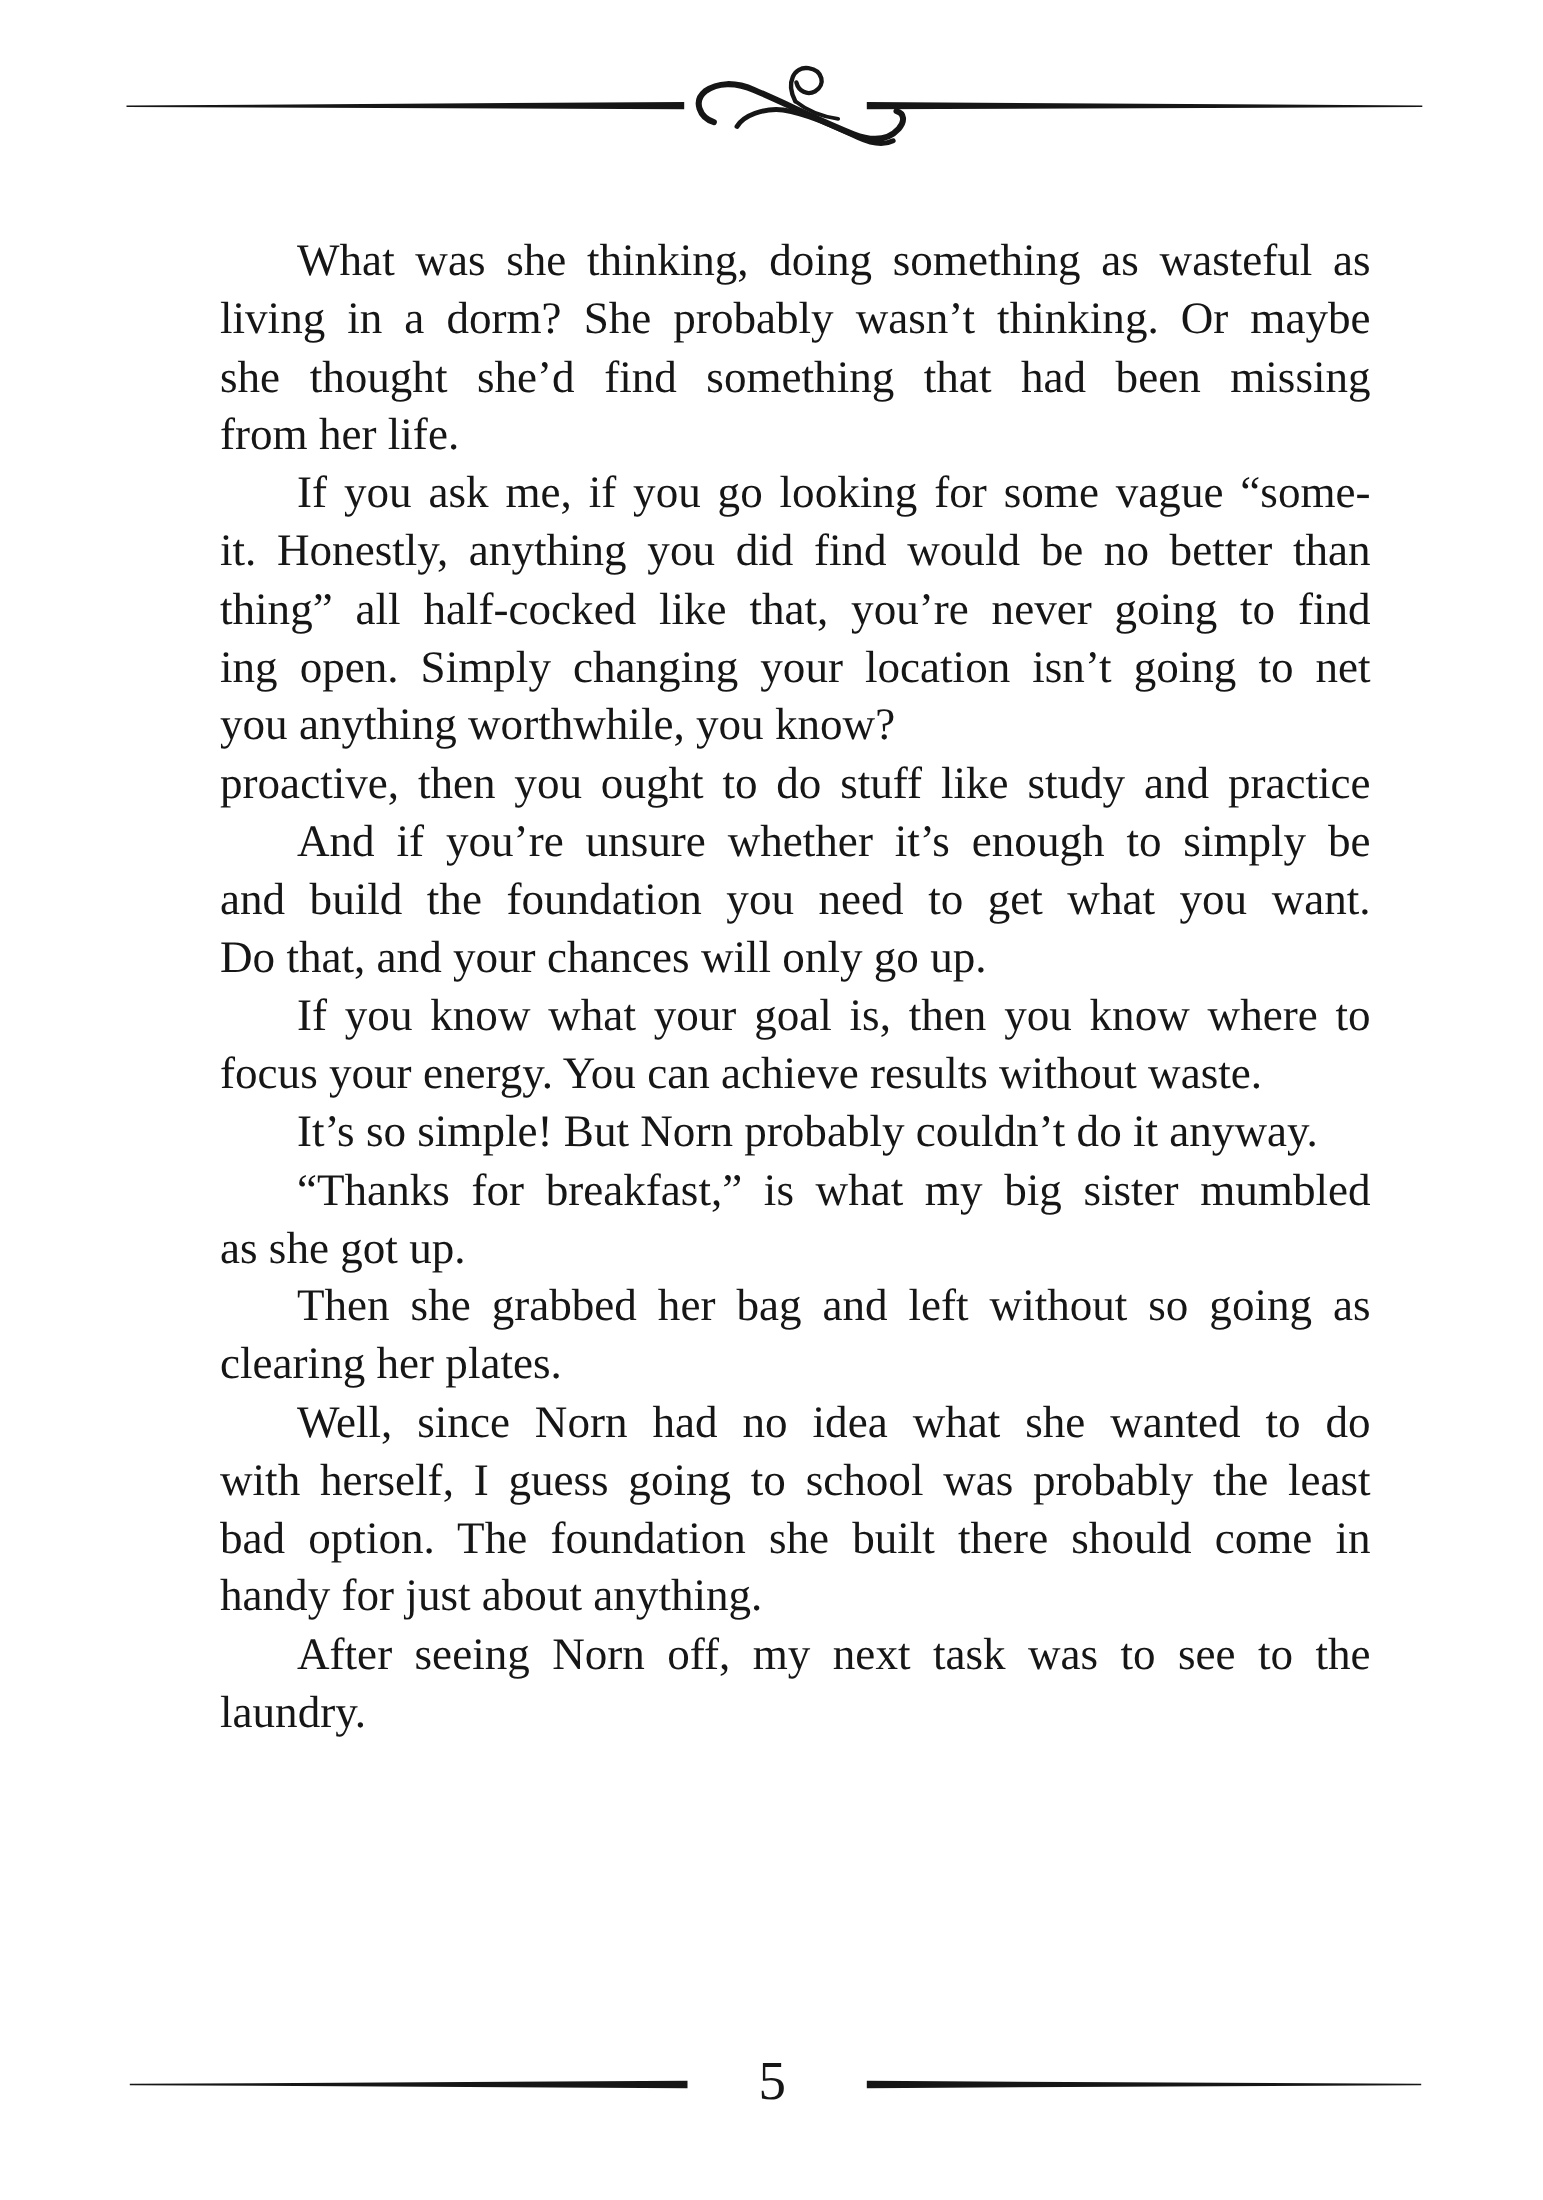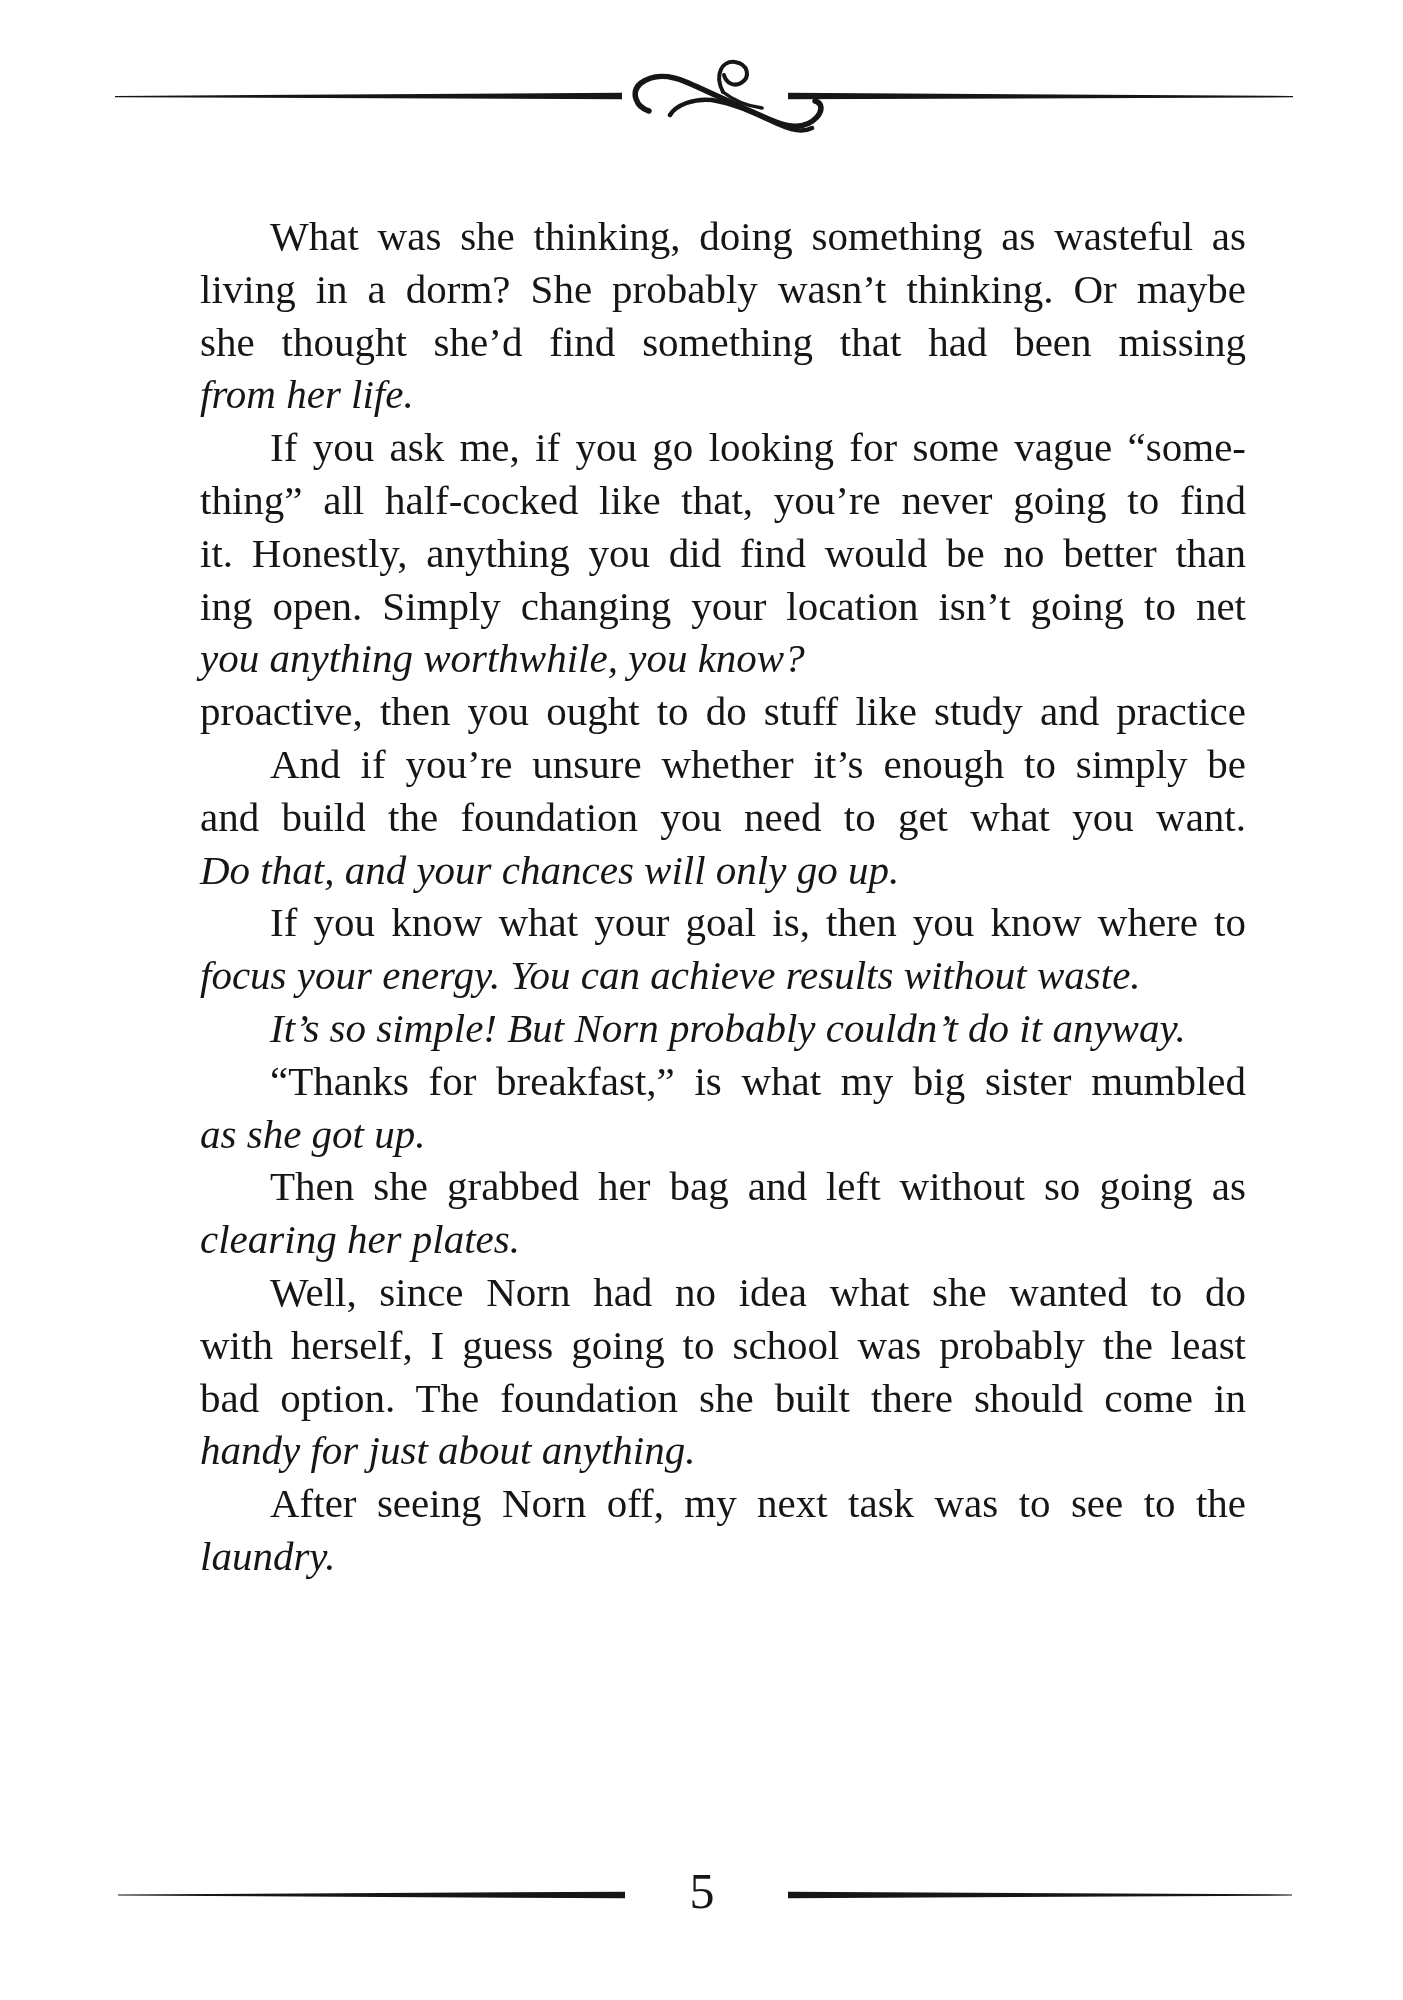--- a/index.html
+++ b/index.html
@@ -37,21 +37,20 @@
     margin: 0;
     padding: 0;
   }
   .line {
     display: block;
     text-align: justify;
     text-align-last: justify;
   }
   .line.last {
     text-align-last: left;
-    font-style: italic;
   }
   .line.first {
     text-indent: 70px;
   }
   .paragraph.extra-indent .line.first {
     text-indent: 84px;
   }
   .italic {
   }
   .footer-rule {
@@ -93,22 +92,22 @@
 
   <div class="body-text">
       <p class="paragraph">
         <span class="line first"><span>What was she thinking, doing something as wasteful as</span></span>
         <span class="line"><span>living in a dorm? She probably </span><span class="italic">wasn’t</span><span> thinking. Or maybe</span></span>
         <span class="line"><span>she thought she’d find something that had been missing</span></span>
         <span class="line last"><span>from her life.</span></span>
       </p>
       <p class="paragraph">
         <span class="line first"><span>If you ask me, if you go looking for some vague “some-</span></span>
+        <span class="line"><span>it. Honestly, anything you did find would be no better than</span></span>
         <span class="line"><span>thing” all half-cocked like that, you’re never going to find</span></span>
-        <span class="line"><span>it. Honestly, anything you did find would be no better than</span></span>
         <span class="line"><span>ing open. Simply changing your location isn’t going to net</span></span>
         <span class="line last"><span>you anything worthwhile, you know?</span></span>
       </p>
       <p class="paragraph">
         <span class="line"><span>proactive, then you ought to do stuff like study and practice</span></span>
         <span class="line first"><span>And if you’re unsure whether it’s enough to simply be</span></span>
         <span class="line"><span>and build the foundation you need to get what you want.</span></span>
         <span class="line last"><span>Do that, and your chances will only go up.</span></span>
       </p>
       <p class="paragraph">

